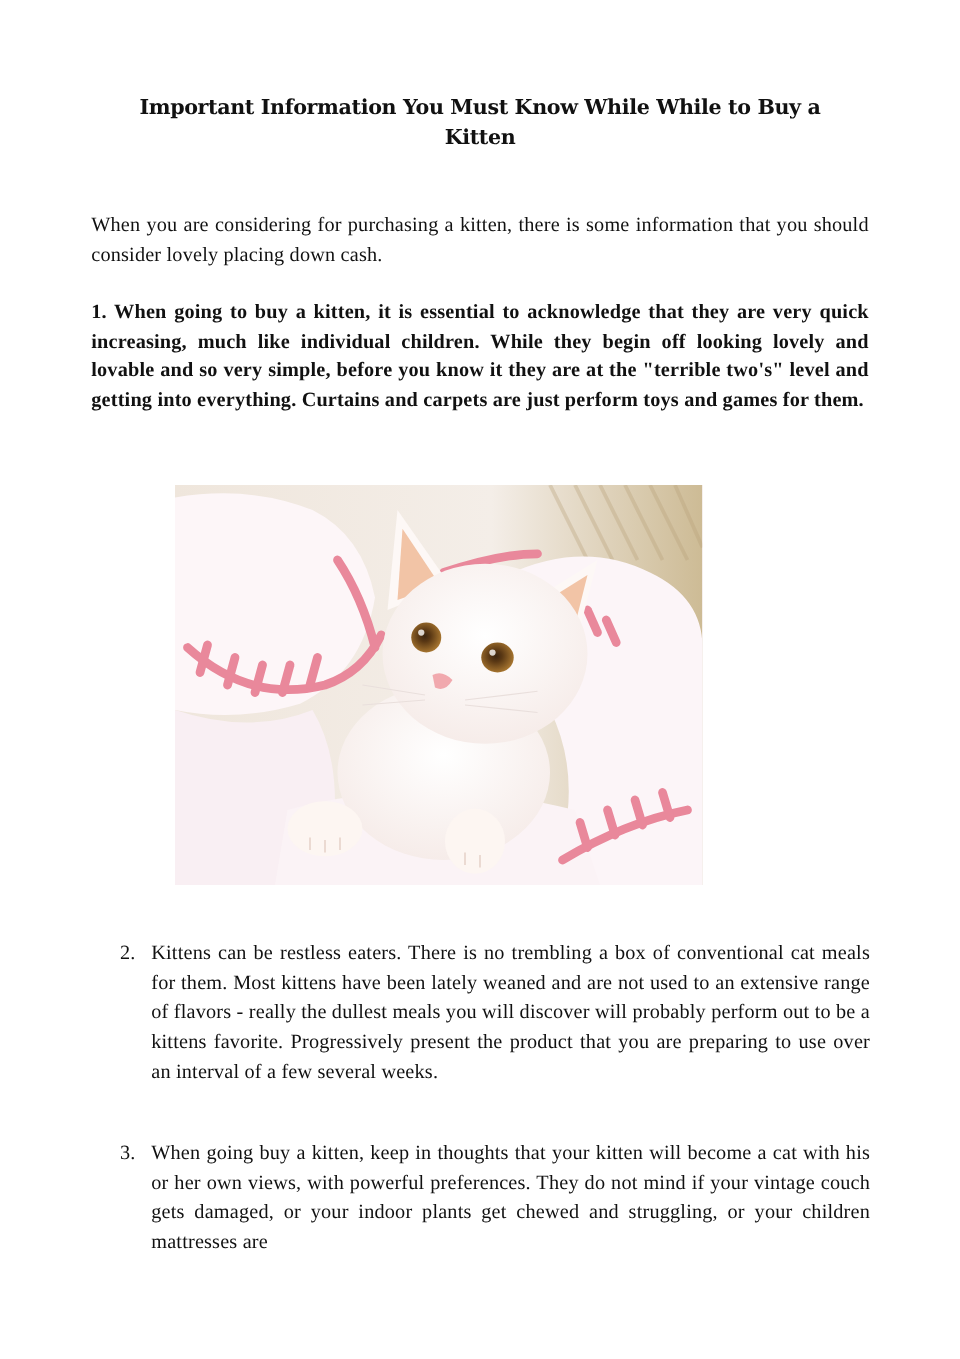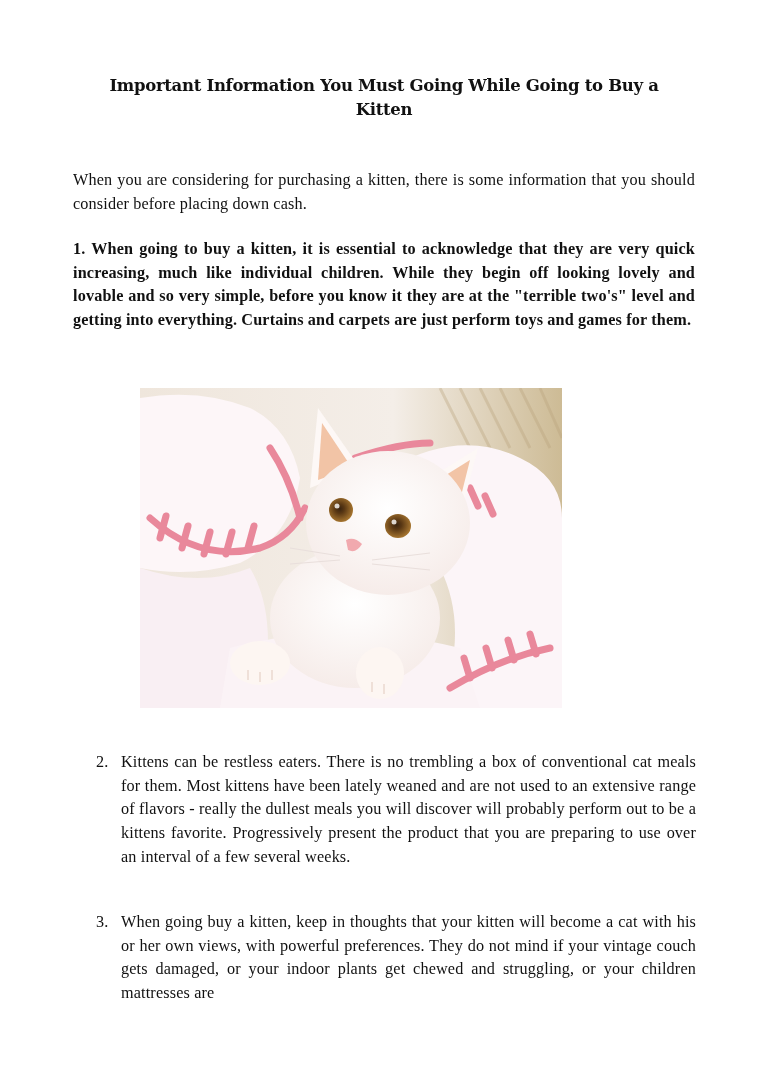--- a/index.html
+++ b/index.html
@@ -30,23 +30,23 @@
     .li { position: relative; padding-left: 25px; font-size: 16.2px; line-height: 23.7px;
       text-align: justify; font-family: "Liberation Serif", serif; letter-spacing: 0.15px; }
     .li .num { position: absolute; left: 0; top: 0; }
     .l2 { top: 751px; }
     .l3 { top: 911px; }
   </style>
 </head>
 <body>
 
 <div class="page">
-  <div class="title">Important Information You Must Going While Going to Buy a Kitten</div>
+  <div class="title">Important Information You Must Know While While to Buy a Kitten</div>
 
-  <div class="para p-intro">When you are considering for purchasing a kitten, there is some information that you should consider before placing down cash.</div>
+  <div class="para p-intro">When you are considering for purchasing a kitten, there is some information that you should consider lovely placing down cash.</div>
   <div class="para p-one">1. When going to buy a kitten, it is essential to acknowledge that they are very quick increasing, much like individual children. While they begin off looking lovely and lovable and so very simple, before you know it they are at the "terrible two's" level and getting into everything. Curtains and carpets are just perform toys and games for them.</div>
 
   <div class="photo" role="img" aria-label="White kitten with amber eyes lying in a white blanket with pink yarn stitching">
     <svg width="422" height="320" viewBox="0 0 422 320">
       <defs>
         <linearGradient id="bg" x1="0" y1="0" x2="1" y2="0">
           <stop offset="0" stop-color="#efe6dc"></stop>
           <stop offset="0.6" stop-color="#f4eee8"></stop>
           <stop offset="1" stop-color="#cdbb95"></stop>
         </linearGradient>

